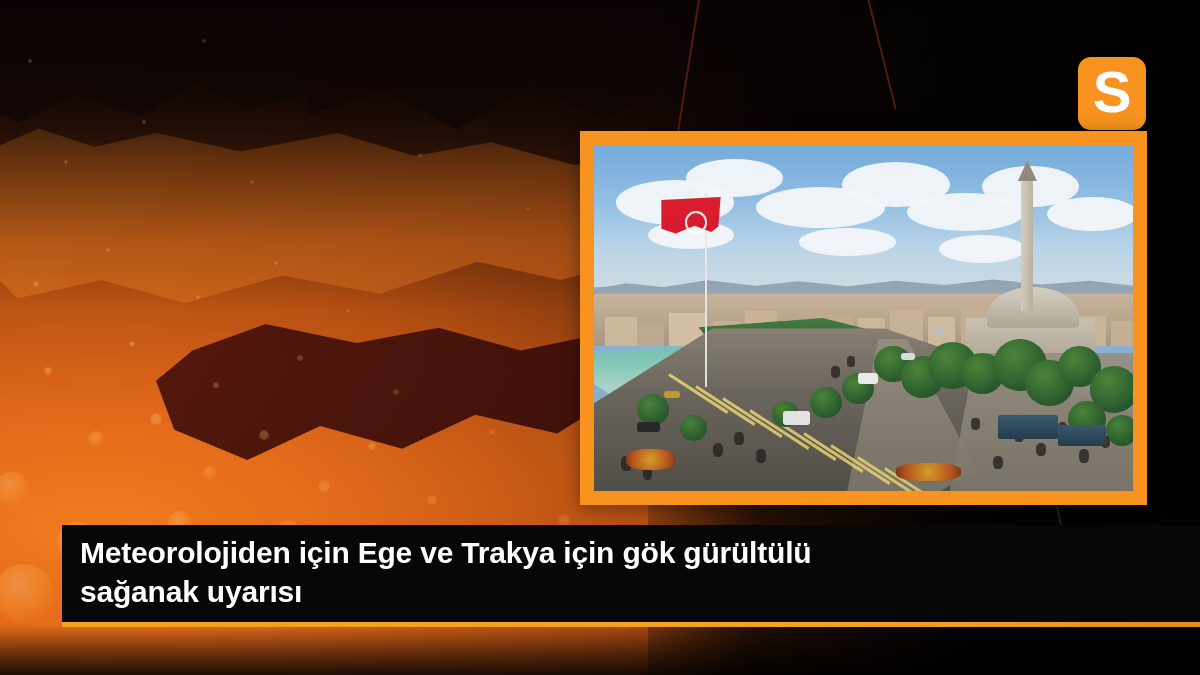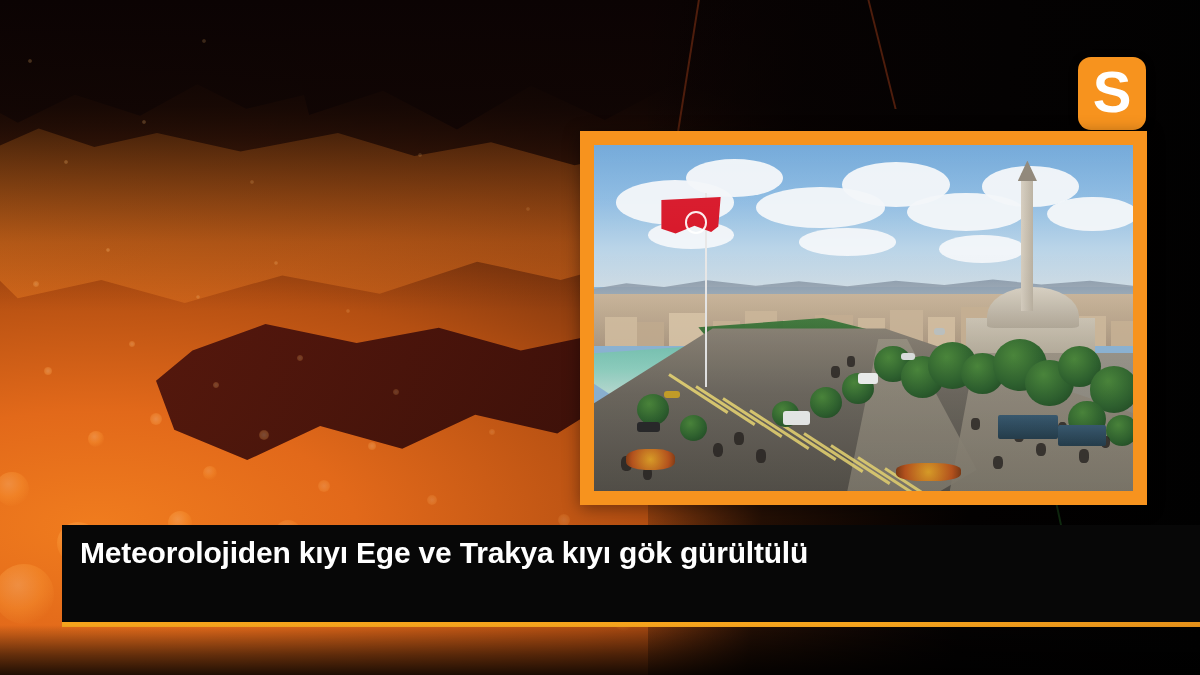--- a/index.html
+++ b/index.html
@@ -416,18 +416,19 @@
       <div class="flag-star"></div>
       <div class="flowers" style="left:6%;top:88%;width:9%;height:6%;"></div>
       <div class="flowers" style="left:56%;top:92%;width:12%;height:5%;"></div>
       <div class="stall" style="left:75%;top:78%;width:11%;height:7%;"></div>
       <div class="stall" style="left:86%;top:81%;width:9%;height:6%;"></div>
       <div class="photo-shade"></div>
     </div>
   </div>
 
   <div class="caption">
-    <div class="caption-line">Meteorolojiden kıyı Ege ve Trakya kıyı gök gürültülü</div>
+    <div class="caption-line">Meteorolojiden için Ege ve Trakya için gök gürültülü</div>
+    <div class="caption-line">sağanak uyarısı</div>
   </div>
   <div class="caption-underline"></div>
   <div class="bottom-fade"></div>
 
 </div>
 
 </body></html>

